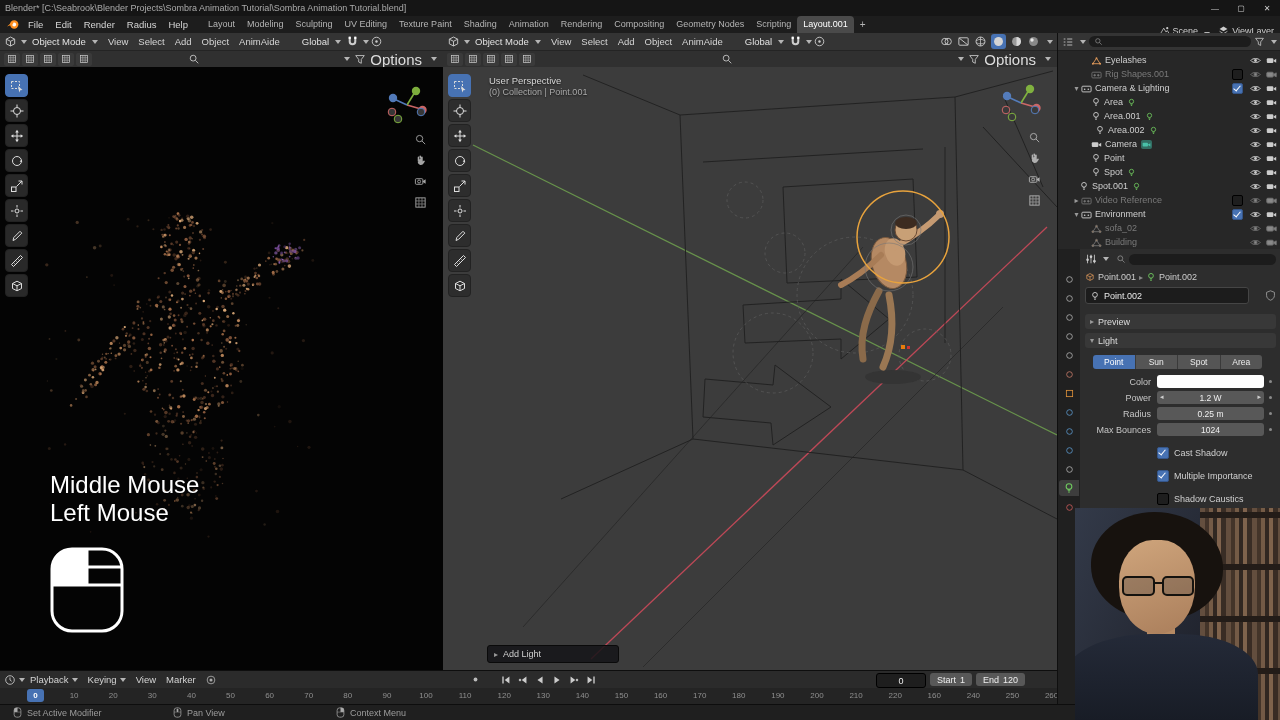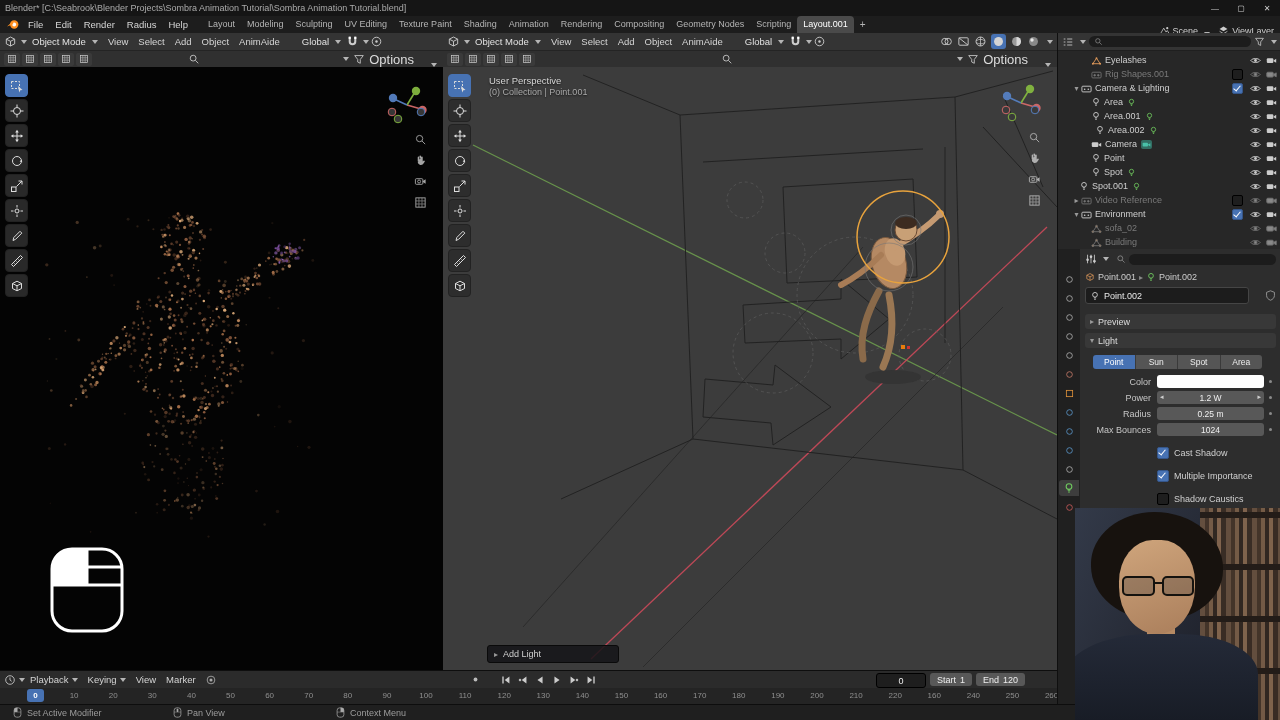--- a/index.html
+++ b/index.html
@@ -28,21 +28,21 @@
   #vp-left{left:0;top:33px;width:443px;height:637px;border-right:1px solid #0f0f0f;}
   #vp-main{left:443px;top:33px;width:614px;height:637px;}
   .vp-header{height:17px;background:#343434;display:flex;align-items:center;gap:1px;padding:0 4px;border-bottom:1px solid #242424;white-space:nowrap;overflow:hidden;}
   .vp-menu{padding:0 5px;font-size:9.5px;color:#d6d6d6;}
   .dd{display:flex;align-items:center;gap:3px;padding:0 4px;font-size:9.5px;color:#e2e2e2;}
   .vp-toolbar{height:16px;background:#303030;display:flex;align-items:center;padding:0 4px;border-bottom:1px solid #1b1b1b;position:relative;}
   .tb-icons{display:flex;gap:2px;align-items:center;}
   .tb-btn{width:16px;height:13px;display:flex;align-items:center;justify-content:center;background:#3a3a3a;border-radius:2px;}
   .tb-center{position:absolute;}
   .tb-right{margin-left:auto;display:flex;align-items:center;gap:4px;}
-  .options{display:flex;align-items:flex-end;gap:14px;font-size:13px;color:#ddd;padding-right:2px;}
+  .options{display:flex;align-items:center;gap:6px;font-size:15px;color:#ddd;padding-right:2px;}
   .canvas{position:absolute;left:0;top:34px;right:0;bottom:0;}
   #canvas-left{background:#040404;}
   #canvas-main{background:#3c3c3c;}
   .toolcol{position:absolute;left:5px;top:7px;display:flex;flex-direction:column;gap:2px;z-index:5;}
   .tool-btn{width:21px;height:21px;background:rgba(44,44,44,.92);border-radius:4px;display:flex;align-items:center;justify-content:center;border:1px solid #222;}
   .tool-btn.active{background:#4772b3;border-color:#4772b3;}
   .gizmo{position:absolute;z-index:4;opacity:.95;}
   .side-icons{position:absolute;display:flex;flex-direction:column;gap:8px;z-index:4;opacity:.8;}
   .persp-label{position:absolute;left:46px;top:8px;z-index:3;text-shadow:0 1px 2px rgba(0,0,0,.7);}
   .persp-label .l1{font-size:9.5px;color:#d5d5d5;}
@@ -1115,20 +1115,24 @@
               <circle cx="5.5" cy="7" r="1.6" fill="none" stroke="#ccc"></circle>
             </svg>
           </span>
           <span class="i">
             <svg width="13" height="13" viewBox="0 0 14 14">
               <rect x="2" y="2" width="10" height="10" fill="none" stroke="#ccc"></rect>
               <path d="M2 5.3h10M2 8.6h10M5.3 2v10M8.6 2v10" stroke="#ccc" opacity=".7"></path>
             </svg>
           </span>
         </div>
+      <div class="overlay-text">
+        <div>Middle Mouse</div>
+        <div>Left Mouse</div>
+      </div>
       <div class="mouse-glyph">
         <svg width="74" height="86" viewBox="0 0 74 86">
           <rect x="2" y="2" width="70" height="82" rx="20" fill="none" stroke="#fff" stroke-width="3"></rect>
           <path d="M37 2 L37 38 L2 38 L2 22 Q2 2 22 2 Z" fill="#fff"></path>
           <line x1="37" y1="2" x2="37" y2="38" stroke="#fff" stroke-width="3"></line>
           <line x1="2" y1="38" x2="72" y2="38" stroke="#fff" stroke-width="3"></line>
           <line x1="37" y1="20" x2="72" y2="20" stroke="#fff" stroke-width="3"></line>
         </svg>
       </div>
     </div>

